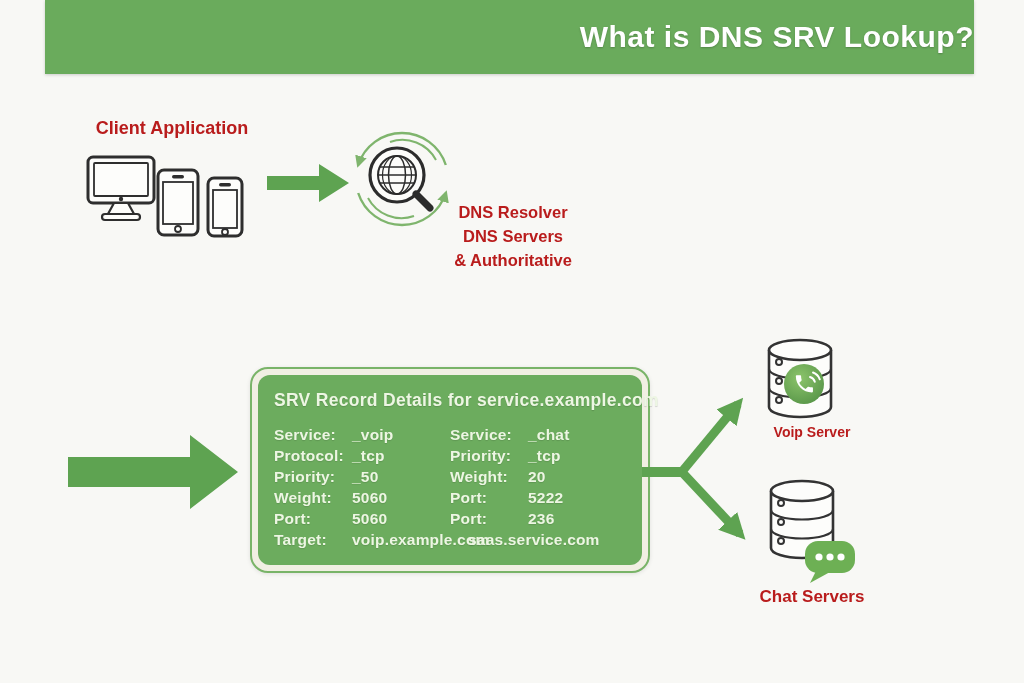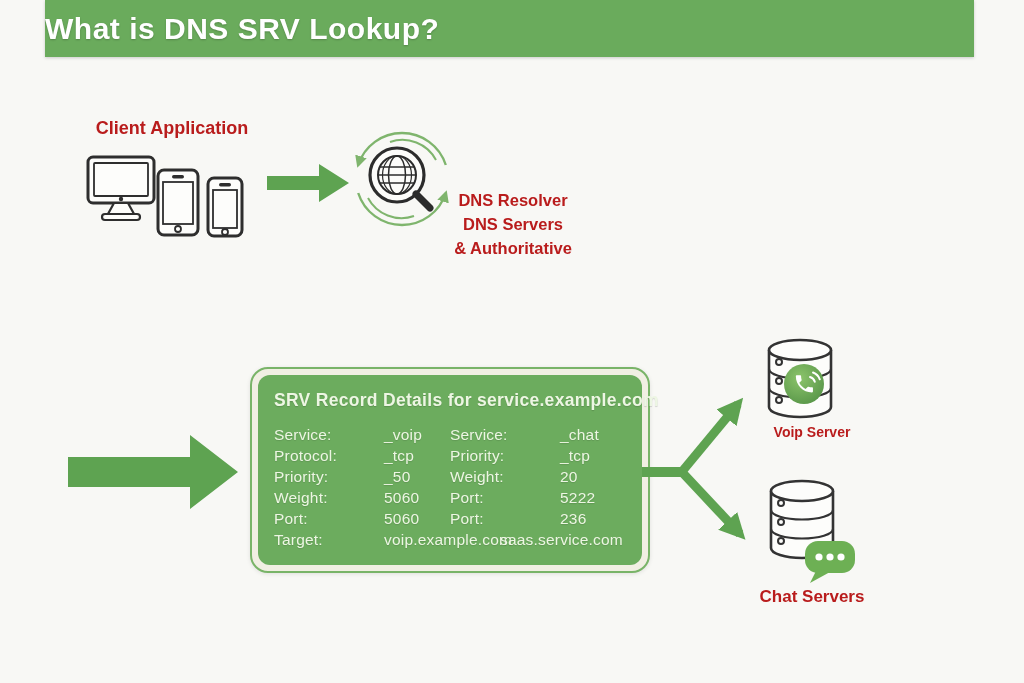--- a/index.html
+++ b/index.html
@@ -3,34 +3,34 @@
 <meta charset="utf-8">
 <style>
   html,body{margin:0;padding:0;background:#ffffff;}
   #canvas{
     position:relative;width:1024px;height:683px;overflow:hidden;
     background:#f8f8f5;
     font-family:"Liberation Sans", sans-serif;
   }
   
   .header{
-    position:absolute;left:45px;top:0;width:929px;height:57px;
-    background:#6aab5c;display:flex;align-items:center;justify-content:flex-start;
+    position:absolute;left:45px;top:0;width:929px;height:74px;
+    background:#6aab5c;display:flex;align-items:center;justify-content:flex-end;
     box-shadow:0 1px 3px rgba(0,0,0,0.18);
   }
   .header .title{
     color:#ffffff;font-size:30px;font-weight:bold;letter-spacing:0.5px;
     text-shadow:0 1px 2px rgba(0,0,0,0.22);
   }
   
   .diagram-label{
     position:absolute;color:#b91c1c;font-weight:bold;text-align:center;
   }
   .client-label{left:84px;top:118px;width:176px;font-size:18px;}
-  .resolver-label{left:438px;top:188px;width:150px;font-size:16.5px;line-height:24px;}
+  .resolver-label{left:438px;top:200px;width:150px;font-size:16.5px;line-height:24px;}
   .voip-label{left:752px;top:424px;width:120px;font-size:14px;}
   .chat-label{left:752px;top:587px;width:120px;font-size:17px;}
   .abs{position:absolute;}
   
   .srv-box{
     position:absolute;left:250px;top:367px;width:400px;height:206px;
     background:#f1efe3;border:2px solid #79b468;border-radius:18px;
     padding:6px;box-sizing:border-box;
     box-shadow:0 1px 4px rgba(0,0,0,0.10);
   }
@@ -38,22 +38,22 @@
     width:100%;height:100%;background:#6cac5e;border-radius:12px;
     padding:15px 16px 0 16px;box-sizing:border-box;color:#edf6e3;
   }
   .srv-title{
     font-size:17.5px;font-weight:bold;letter-spacing:0.3px;
     text-shadow:0 1px 1px rgba(0,0,0,0.15);margin-bottom:13px;white-space:nowrap;
   }
   .srv-cols{display:flex;}
   .srv-col{width:50%;}
   .srv-row{
-    display:flex;font-size:15.5px;font-weight:normal;line-height:21px;
-    letter-spacing:0.2px;text-shadow:0 1px 1px rgba(0,0,0,0.12);white-space:nowrap;gap:32px;
+    display:flex;font-size:15.5px;font-weight:bold;line-height:21px;
+    letter-spacing:0.2px;text-shadow:0 1px 1px rgba(0,0,0,0.12);white-space:nowrap;
   }
   .srv-row .lbl{min-width:78px;}
   .srv-row .lbl:empty{min-width:18px;}
 </style>
 </head>
 <body>
 
 <div id="canvas">
 
   <div class="header">

